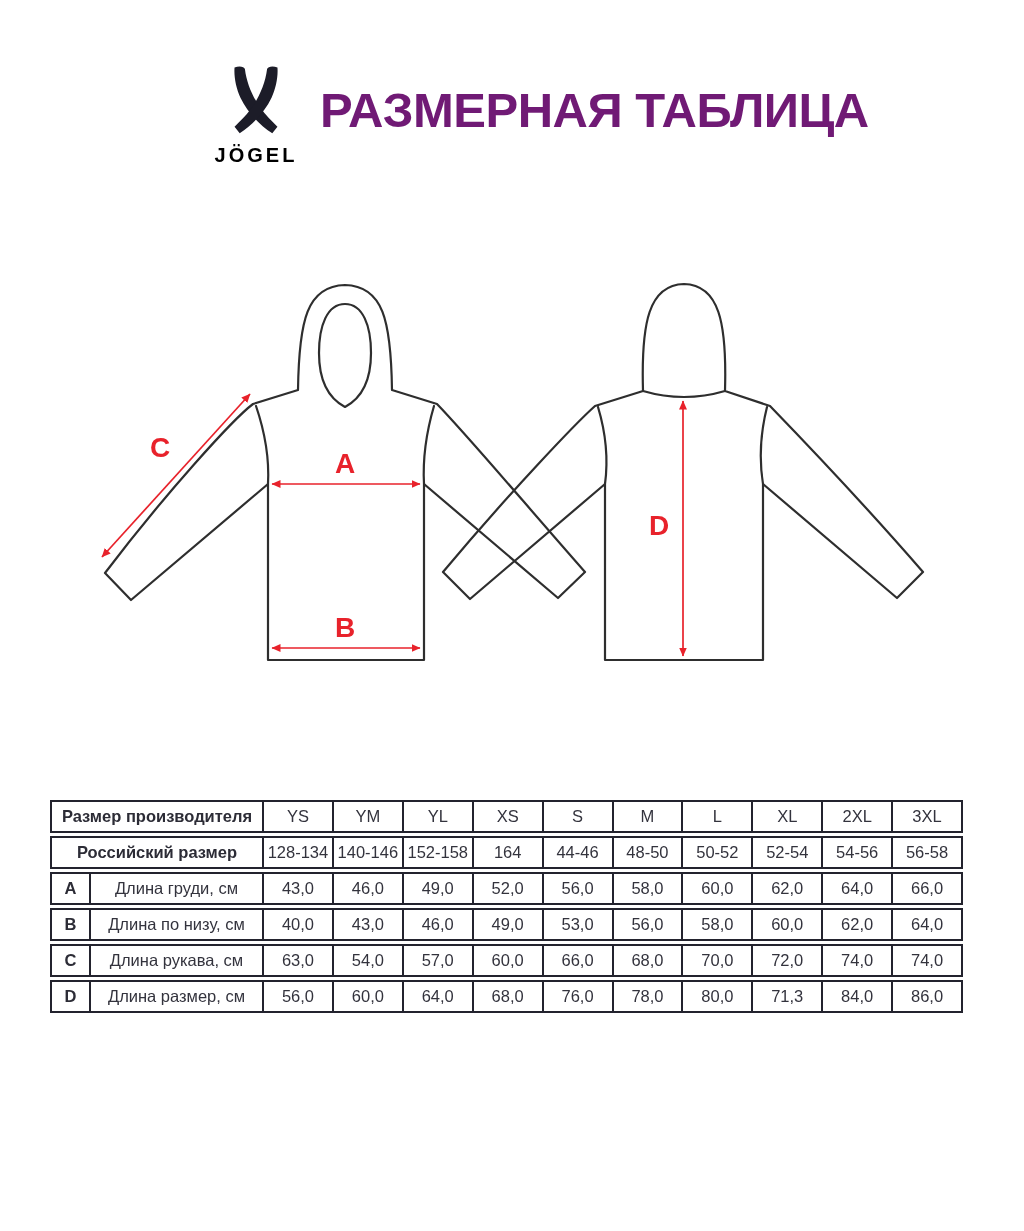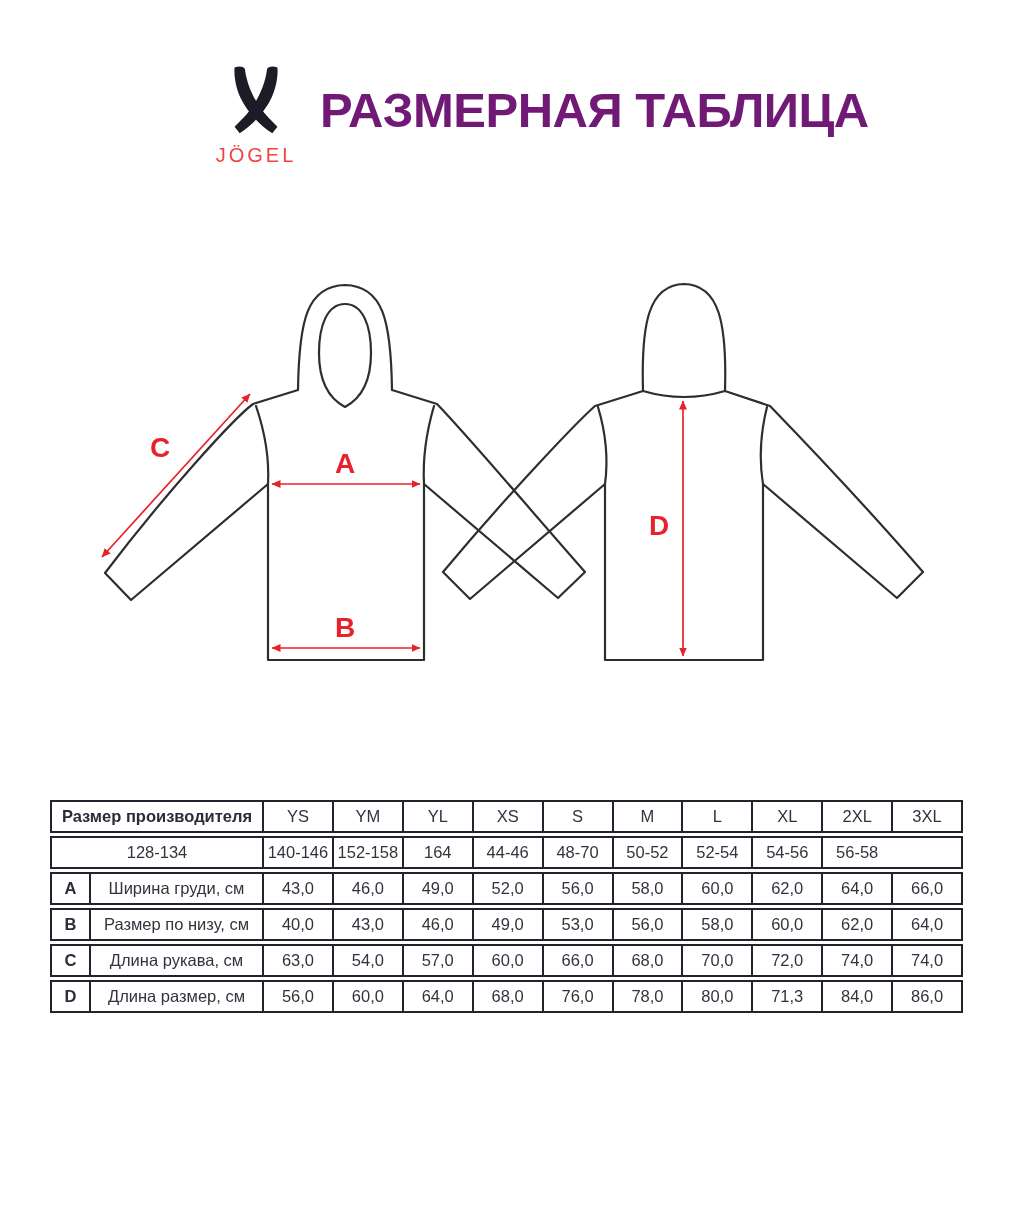--- a/index.html
+++ b/index.html
@@ -5,21 +5,21 @@
   html,body { margin:0; padding:0; background:#ffffff; }
   .page {
     position:relative; width:1024px; height:1231px; background:#ffffff;
     font-family:"Liberation Sans","DejaVu Sans",sans-serif; overflow:hidden;
   }
 
   
   .logo { position:absolute; left:197px; top:66px; width:118px; text-align:center; }
   .logo svg { width:80px; height:74px; display:block; margin:0 auto; }
   .brand {
-    font-weight:400; font-size:20px; letter-spacing:3px; color:#ef4444; margin-top:4px;
+    font-weight:700; font-size:20px; letter-spacing:3px; color:#000000; margin-top:4px;
   }
   .title {
     position:absolute; left:320px; top:86px; line-height:1;
     font-weight:700; font-size:49px; letter-spacing:-0.5px; color:#701a75; white-space:nowrap;
   }
 
   
   .diagram { position:absolute; left:0; top:250px; width:1024px; height:440px; }
   .diagram svg { width:100%; height:100%; display:block; }
   .m-label { font-family:"Liberation Sans","DejaVu Sans",sans-serif; font-weight:700; font-size:28px; }
@@ -102,48 +102,49 @@
         <div class="t-cell">YL</div>
         <div class="t-cell">XS</div>
         <div class="t-cell">S</div>
         <div class="t-cell">M</div>
         <div class="t-cell">L</div>
         <div class="t-cell">XL</div>
         <div class="t-cell">2XL</div>
         <div class="t-cell">3XL</div>
       </div>
       <div class="t-row t-span">
+        <div class="t-cell b">Российский размер</div>
         <div class="t-cell">128-134</div>
         <div class="t-cell">140-146</div>
         <div class="t-cell">152-158</div>
         <div class="t-cell">164</div>
         <div class="t-cell">44-46</div>
-        <div class="t-cell">48-70</div>
+        <div class="t-cell">48-50</div>
         <div class="t-cell">50-52</div>
         <div class="t-cell">52-54</div>
         <div class="t-cell">54-56</div>
         <div class="t-cell">56-58</div>
       </div>
       <div class="t-row">
         <div class="t-cell b">A</div>
-        <div class="t-cell">Ширина груди, см</div>
+        <div class="t-cell">Длина груди, см</div>
         <div class="t-cell">43,0</div>
         <div class="t-cell">46,0</div>
         <div class="t-cell">49,0</div>
         <div class="t-cell">52,0</div>
         <div class="t-cell">56,0</div>
         <div class="t-cell">58,0</div>
         <div class="t-cell">60,0</div>
         <div class="t-cell">62,0</div>
         <div class="t-cell">64,0</div>
         <div class="t-cell">66,0</div>
       </div>
       <div class="t-row">
         <div class="t-cell b">B</div>
-        <div class="t-cell">Размер по низу, см</div>
+        <div class="t-cell">Длина по низу, см</div>
         <div class="t-cell">40,0</div>
         <div class="t-cell">43,0</div>
         <div class="t-cell">46,0</div>
         <div class="t-cell">49,0</div>
         <div class="t-cell">53,0</div>
         <div class="t-cell">56,0</div>
         <div class="t-cell">58,0</div>
         <div class="t-cell">60,0</div>
         <div class="t-cell">62,0</div>
         <div class="t-cell">64,0</div>

